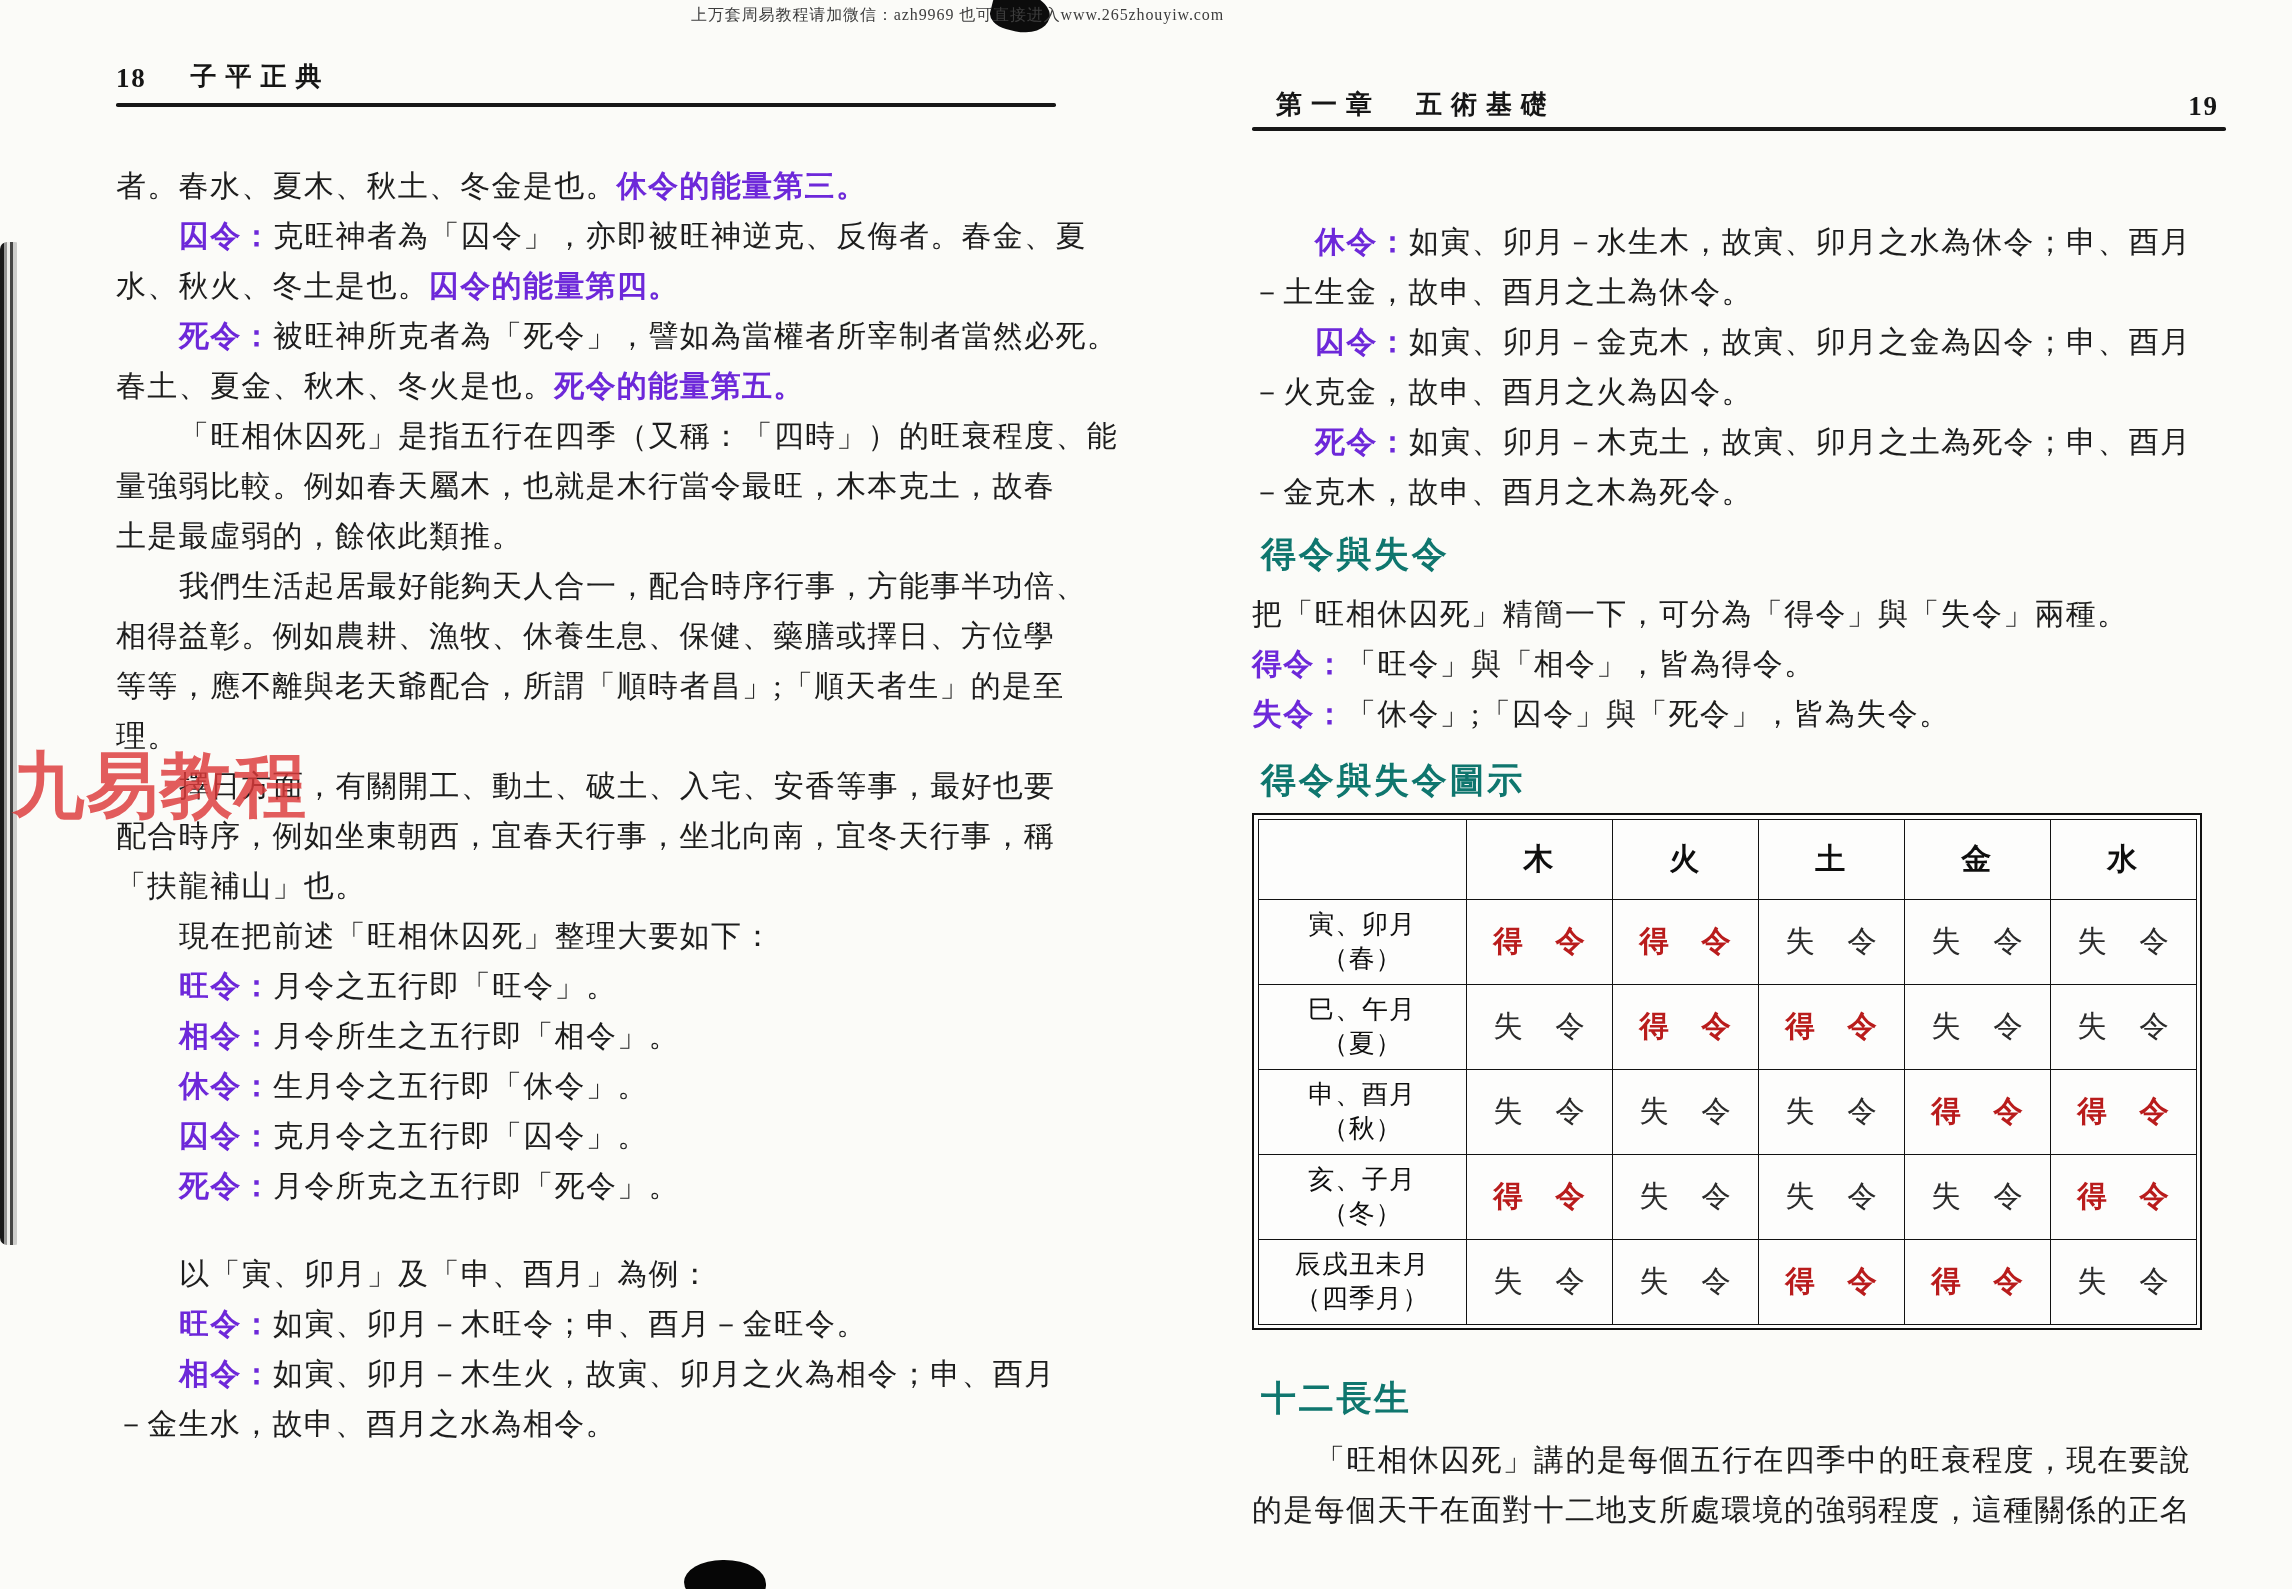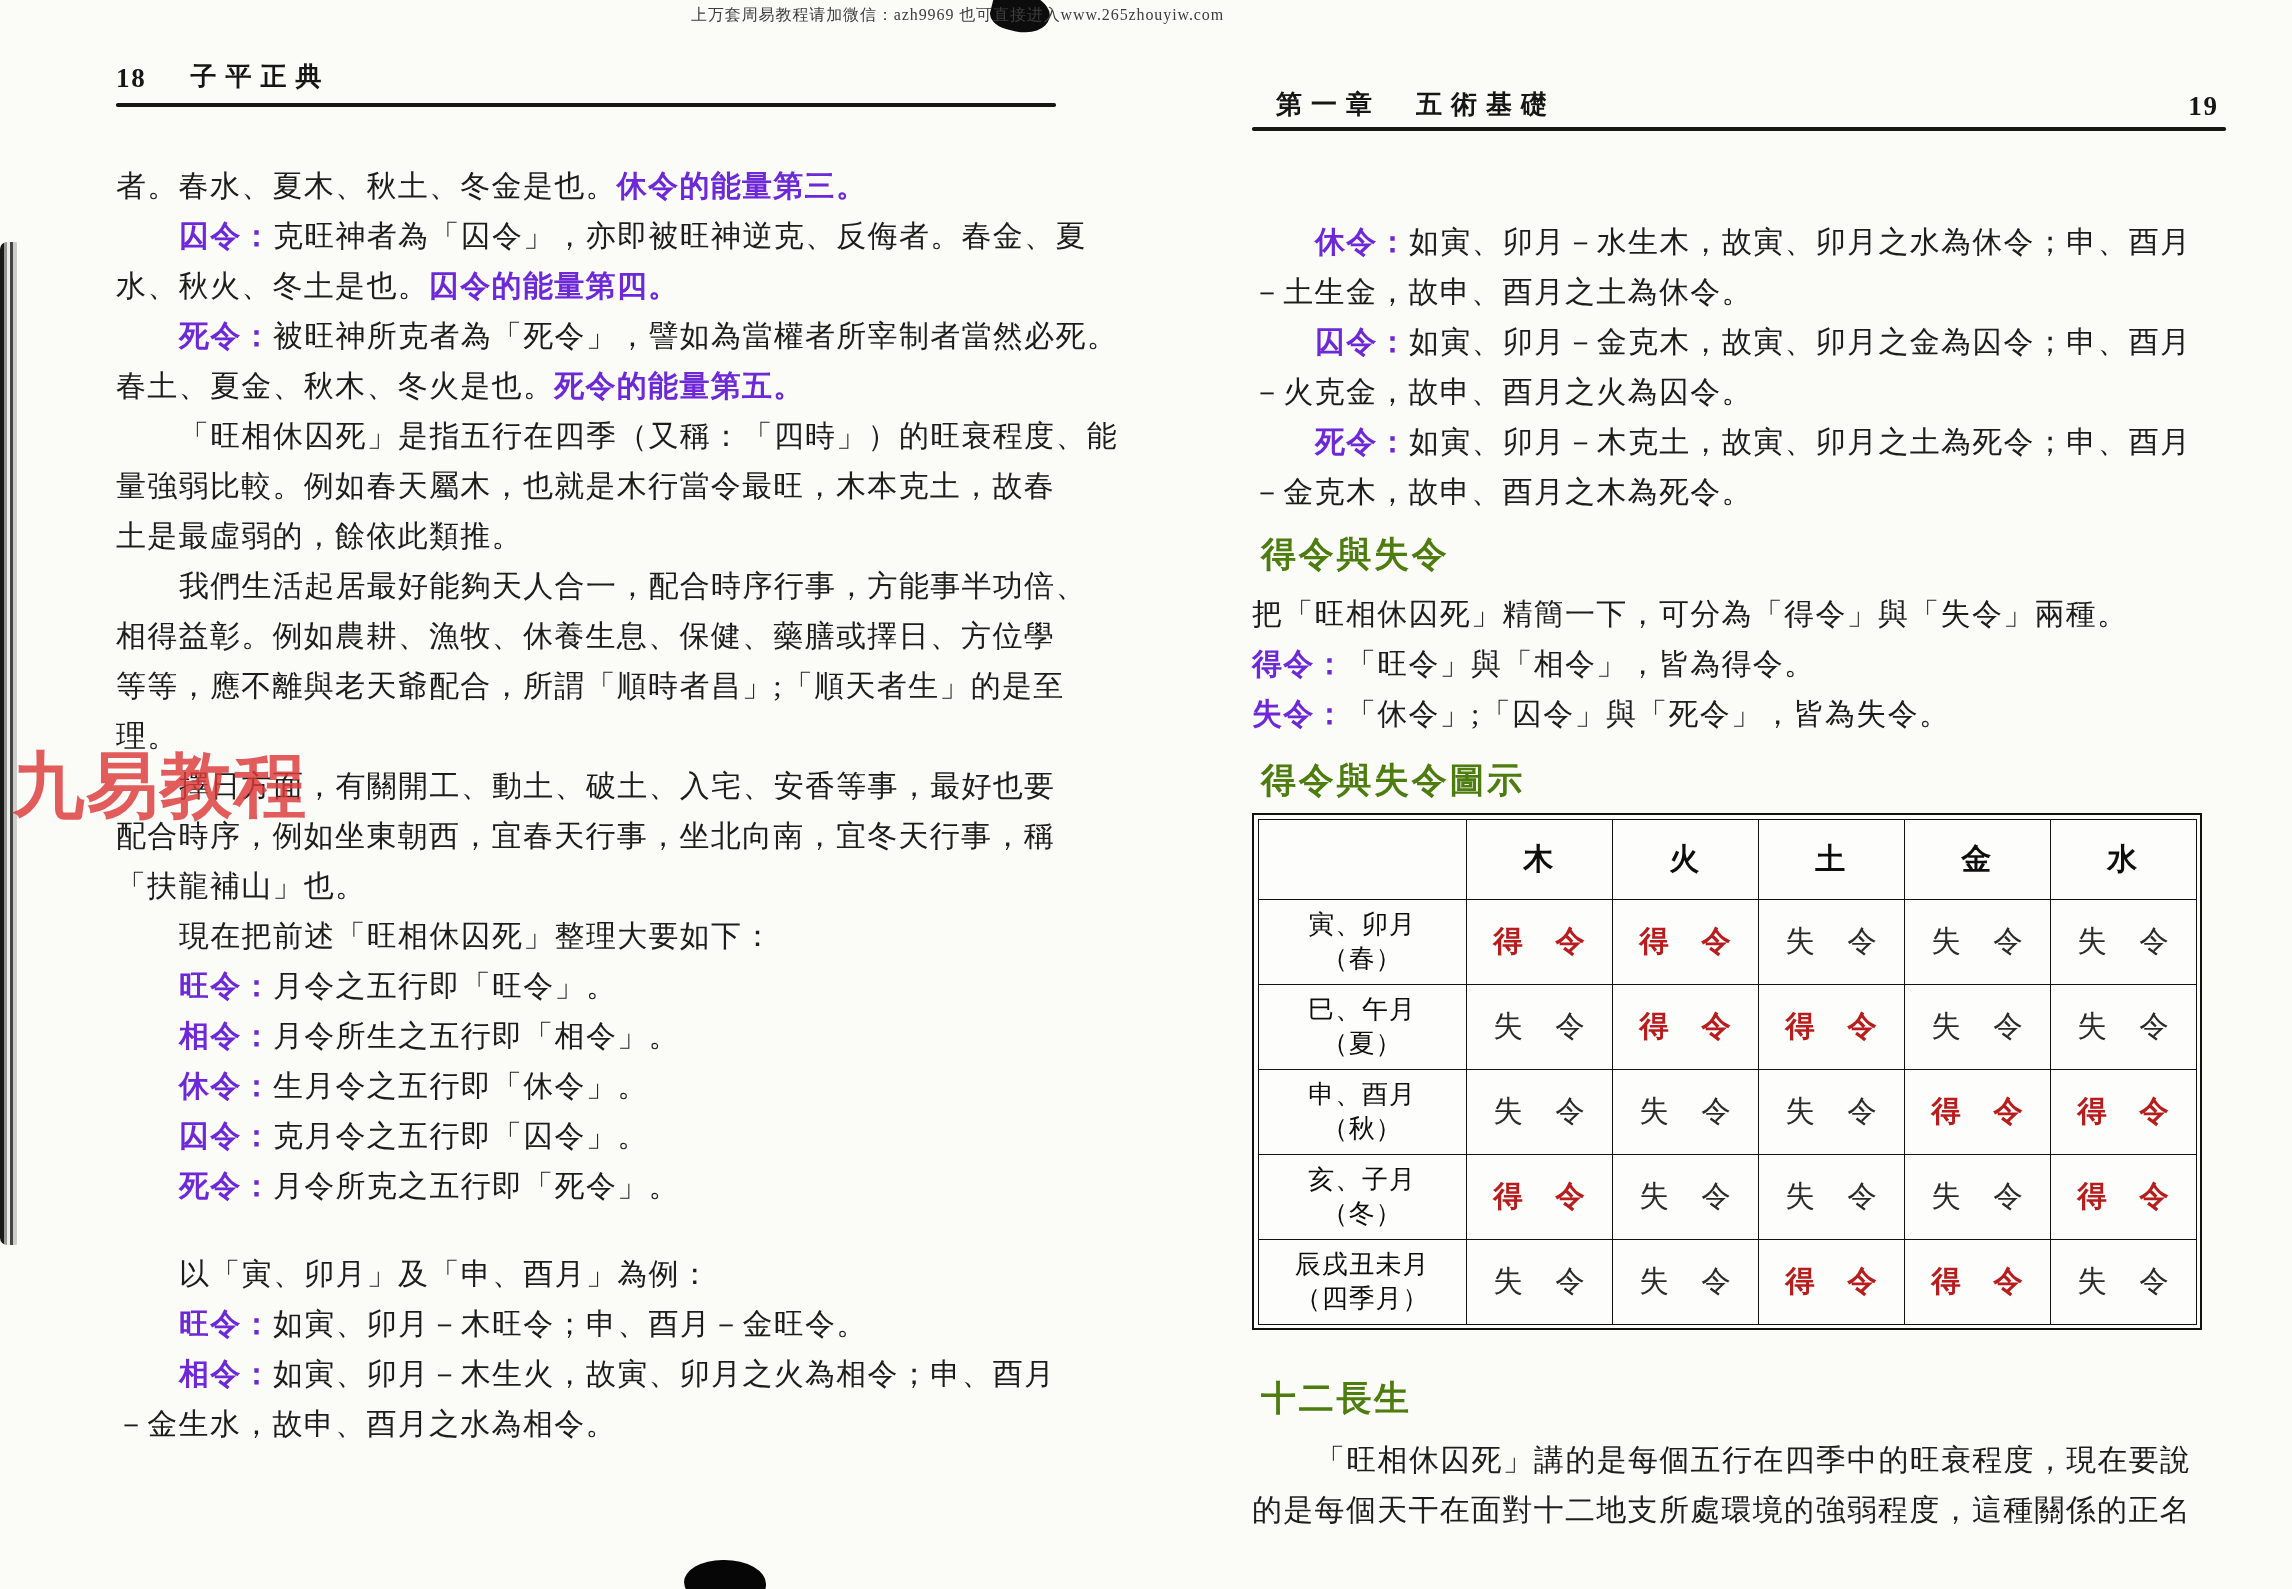--- a/index.html
+++ b/index.html
@@ -32,21 +32,21 @@
   
   .lines{white-space:nowrap;}
   .lp-lines{margin-top:54px;}
   .rp-lines-a{margin-top:86px;}
   .rp-lines-b{margin-top:10.7px;}
   .rp-lines-c{margin-top:12.5px;}
   .tline{height:50px;line-height:50px;font-size:30px;letter-spacing:1.3px;color:#1d1d1d;}
   .tline.indent{padding-left:63px;}
   .tline.blank{height:38px;}
   .seg.bold{font-weight:bold;color:#6d28d9;}
-  .heading{font-size:35px;font-weight:bold;color:#4d7c0f;letter-spacing:2.7px;padding-left:9px;}
+  .heading{font-size:35px;font-weight:bold;color:#0f766e;letter-spacing:2.7px;padding-left:9px;}
   .h-deling{margin-top:14.3px;}
   .h-table{margin-top:18px;}
   .h-twelve{margin-top:45px;}
   
   .tbl-outer{margin-top:9px;border:2.7px solid #111;padding:3.6px;width:939px;background:#fdfdfc;}
   table{border-collapse:collapse;width:100%;table-layout:fixed;}
   th,td{border:1.8px solid #121212;text-align:center;vertical-align:middle;padding:0;}
   col.c0{width:208px;}
   thead th{height:79px;font-size:30px;font-weight:bold;letter-spacing:1.8px;color:#0e0e0e;}
   tbody td{height:84px;}

